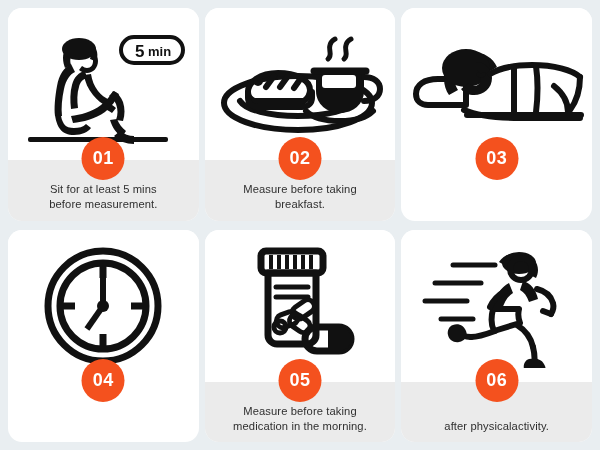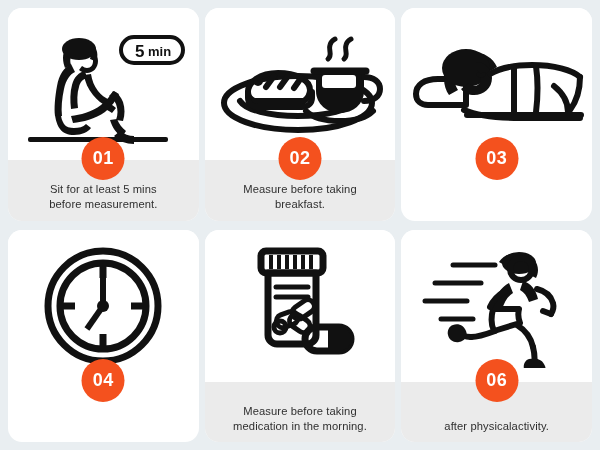--- a/index.html
+++ b/index.html
@@ -255,20 +255,21 @@
           <rect x="54" y="74" width="22" height="13" rx="6.5" transform="rotate(35 65 80)"></rect>
           <circle cx="45" cy="84" r="6"></circle>
         </g>
 
         <g>
           <rect x="70" y="84" width="46" height="24" rx="12" fill="none" stroke="#111111" stroke-width="7"></rect>
           <path d="M93 84h11c7 0 12 5 12 12s-5 12-12 12H93z" fill="#111111"></path>
         </g>
       </svg>
     </div>
+    <div class="badge">05</div>
     <div class="caption-band">
       <div class="caption">
         <span>Measure before taking</span>
         <br>
         <span>medication in the morning.</span>
       </div>
     </div>
   </div>
 
   <div class="card">

